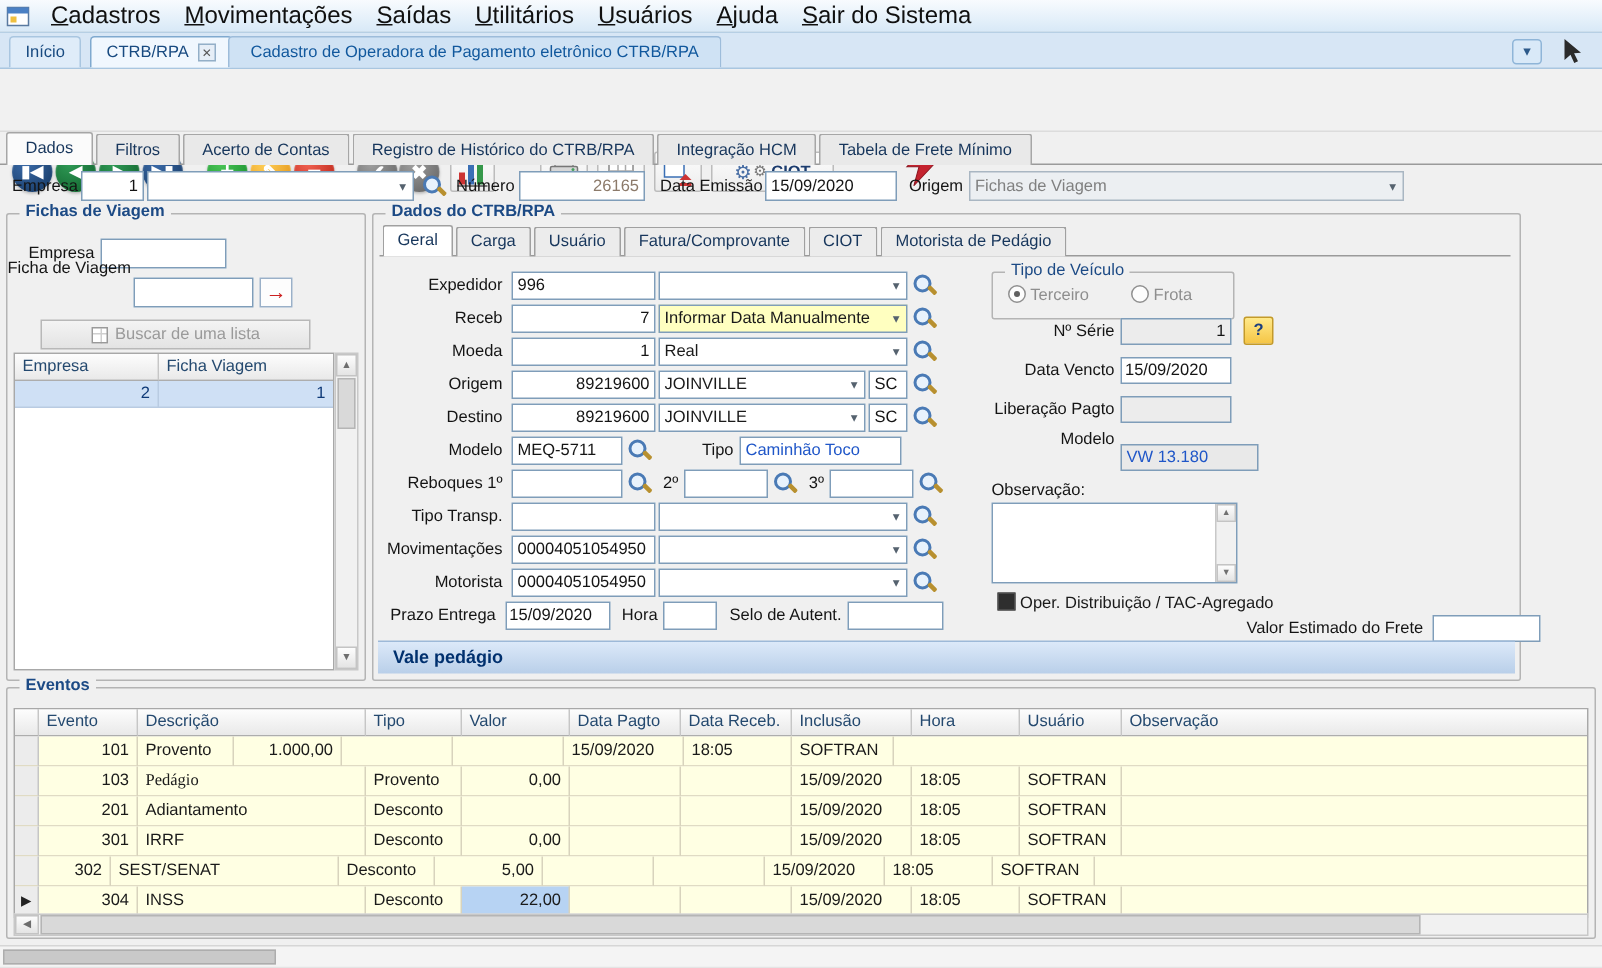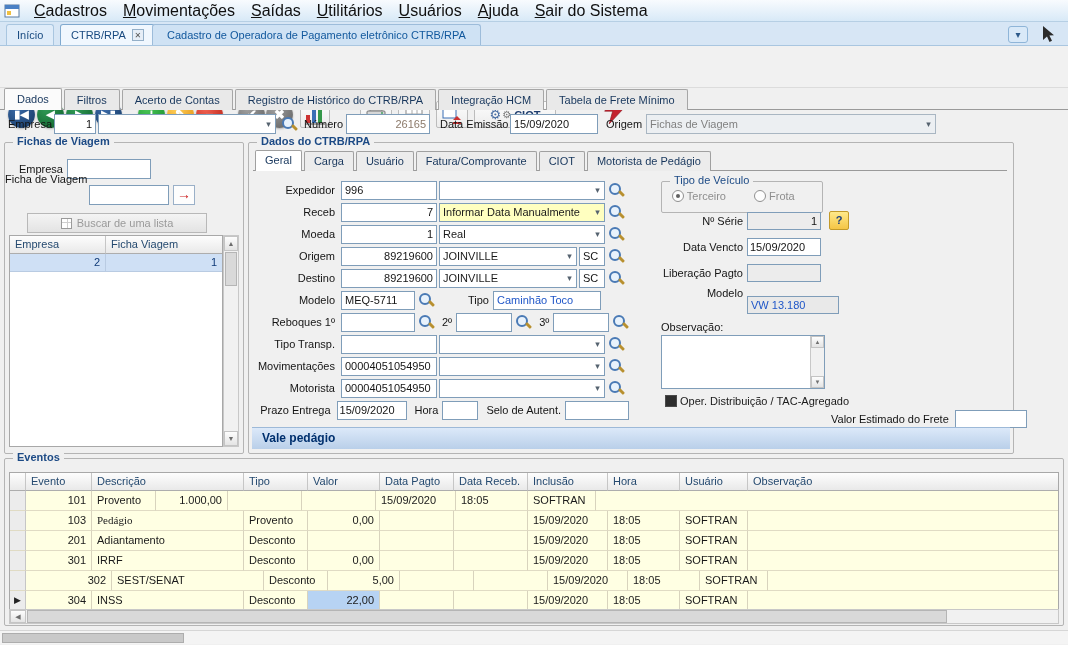--- a/index.html
+++ b/index.html
@@ -490,21 +490,21 @@
         <span class="gc num" style="width:72px;">0,00</span>
         <span class="gc" style="width:74px;"></span>
         <span class="gc" style="width:74px;"></span>
         <span class="gc" style="width:80px;">15/09/2020</span>
         <span class="gc" style="width:72px;">18:05</span>
         <span class="gc" style="width:68px;">SOFTRAN</span>
         <span class="gc" style="flex:1;border-right:none;"></span>
       </div>
       <div class="grow">
         <span class="gc markercell" style="width:16px;"></span>
-        <span class="gc num" style="width:86px;">302</span>
+        <span class="gc num" style="width:48px;">302</span>
         <span class="gc" style="width:152px;">SEST/SENAT</span>
         <span class="gc" style="width:64px;">Desconto</span>
         <span class="gc num" style="width:72px;">5,00</span>
         <span class="gc" style="width:74px;"></span>
         <span class="gc" style="width:74px;"></span>
         <span class="gc" style="width:80px;">15/09/2020</span>
         <span class="gc" style="width:72px;">18:05</span>
         <span class="gc" style="width:68px;">SOFTRAN</span>
         <span class="gc" style="flex:1;border-right:none;"></span>
       </div>

